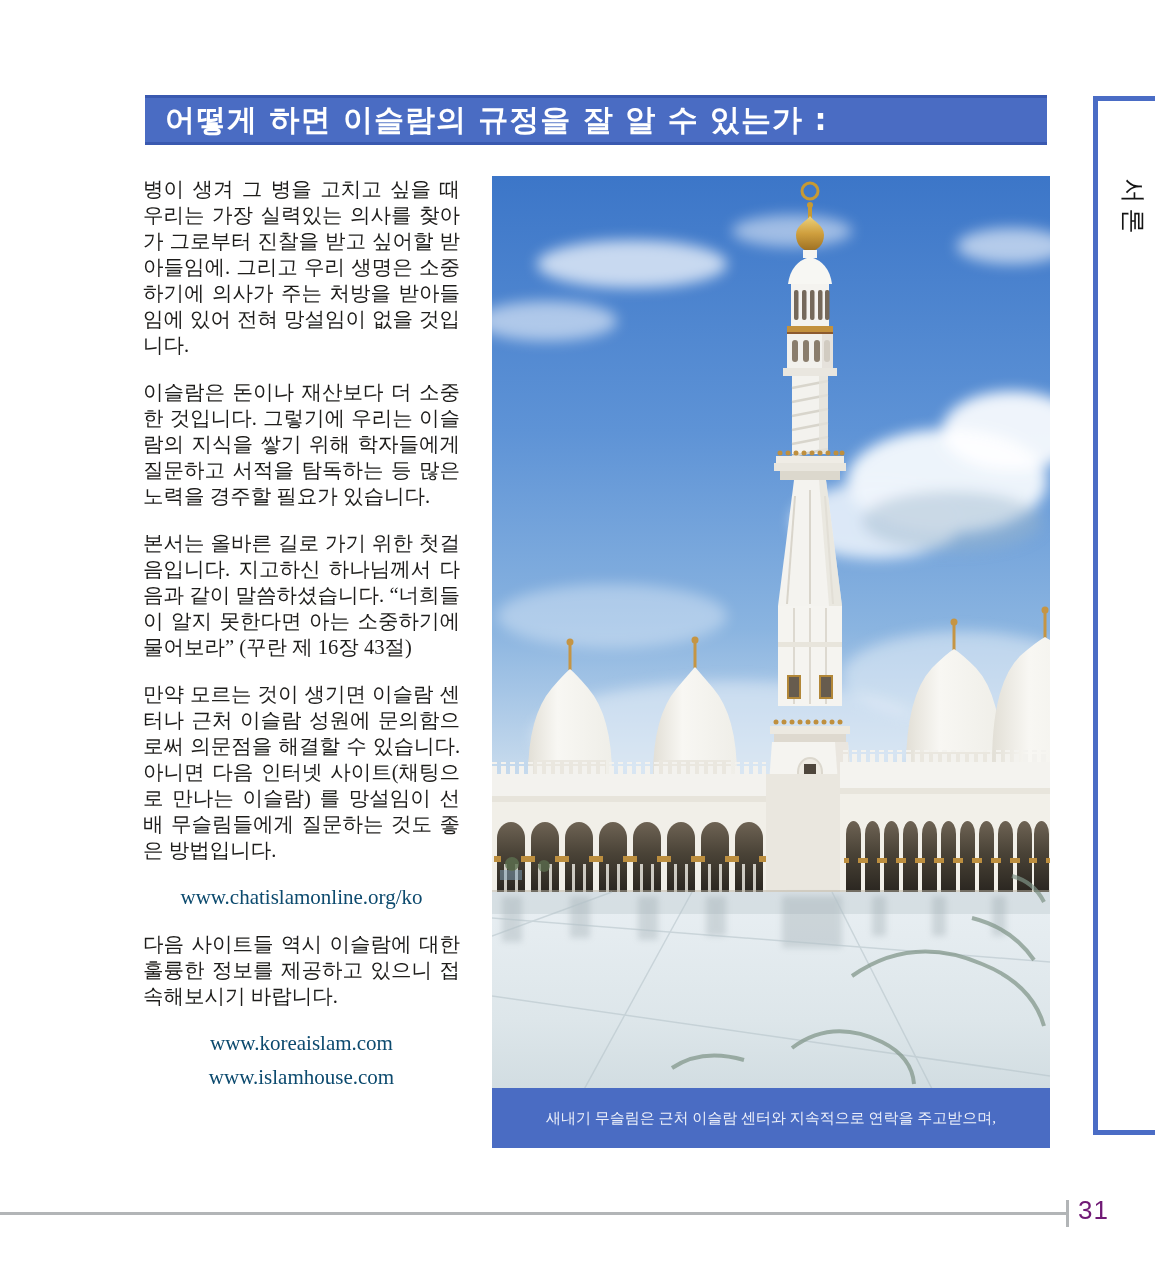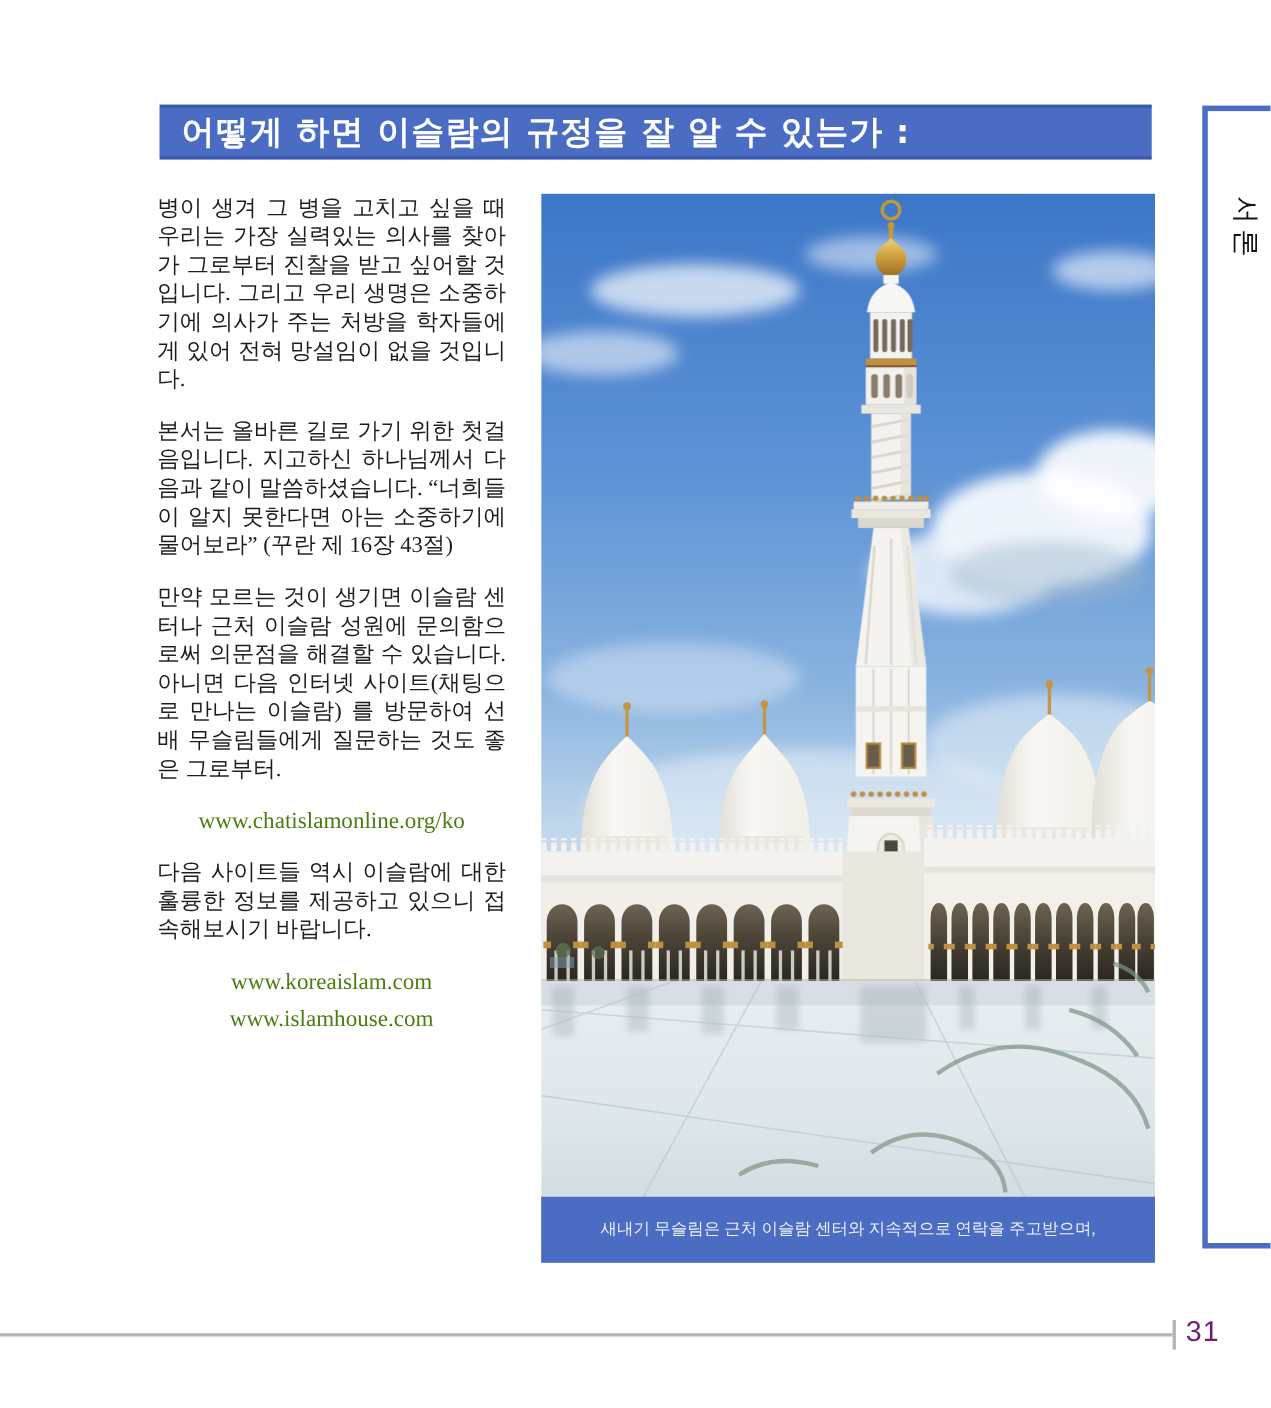--- a/index.html
+++ b/index.html
@@ -21,21 +21,21 @@
     font-size:30px;padding-left:20px;letter-spacing:1px;white-space:nowrap;
   }
 
   
   .column{
     position:absolute;left:143px;top:176px;width:317px;
     color:#1e1d1b;font-size:20.5px;line-height:26px;text-align:justify;
   }
   .column p{margin:0 0 21px 0;}
   .link-line{
-    display:block;text-align:center;color:#4d7c0f;
+    display:block;text-align:center;color:#0c4a6e;
     font-size:21px;line-height:26px;margin:0 0 21px 0;text-decoration:none;
   }
   .link-line.tight{margin-bottom:8px;}
 
   
   .photo{position:absolute;left:492px;top:176px;width:558px;height:972px;}
   .photo svg{display:block;}
   .photo-caption{
     position:absolute;left:0;bottom:0;width:558px;height:60px;
     background:#4a6cc3;display:flex;flex-direction:column;justify-content:center;
@@ -66,23 +66,24 @@
 </head>
 <body>
 
 <div class="page">
 
   <div class="banner">
     <div class="banner-title">어떻게 하면 이슬람의 규정을 잘 알 수 있는가 :</div>
   </div>
 
   <div class="column">
-    <p>병이 생겨 그 병을 고치고 싶을 때 우리는 가장 실력있는 의사를 찾아가 그로부터 진찰을 받고 싶어할 것입니다. 그리고 우리 생명은 소중하기에 의사가 주는 처방을 학자들에게 있어 전혀 망설임이 없을 것입니다.</p>
+    <p>병이 생겨 그 병을 고치고 싶을 때 우리는 가장 실력있는 의사를 찾아가 그로부터 진찰을 받고 싶어할 받아들임에. 그리고 우리 생명은 소중하기에 의사가 주는 처방을 받아들임에 있어 전혀 망설임이 없을 것입니다.</p>
+    <p>이슬람은 돈이나 재산보다 더 소중한 것입니다. 그렇기에 우리는 이슬람의 지식을 쌓기 위해 학자들에게 질문하고 서적을 탐독하는 등 많은 노력을 경주할 필요가 있습니다.</p>
     <p>본서는 올바른 길로 가기 위한 첫걸음입니다. 지고하신 하나님께서 다음과 같이 말씀하셨습니다. “너희들이 알지 못한다면 아는 소중하기에 물어보라” (꾸란 제 16장 43절)</p>
-    <p>만약 모르는 것이 생기면 이슬람 센터나 근처 이슬람 성원에 문의함으로써 의문점을 해결할 수 있습니다. 아니면 다음 인터넷 사이트(채팅으로 만나는 이슬람) 를 방문하여 선배 무슬림들에게 질문하는 것도 좋은 그로부터.</p>
+    <p>만약 모르는 것이 생기면 이슬람 센터나 근처 이슬람 성원에 문의함으로써 의문점을 해결할 수 있습니다. 아니면 다음 인터넷 사이트(채팅으로 만나는 이슬람) 를 망설임이 선배 무슬림들에게 질문하는 것도 좋은 방법입니다.</p>
     <a class="link-line" href="#">www.chatislamonline.org/ko</a>
     <p>다음 사이트들 역시 이슬람에 대한 훌륭한 정보를 제공하고 있으니 접속해보시기 바랍니다.</p>
     <a class="link-line tight" href="#">www.koreaislam.com</a>
     <a class="link-line" href="#">www.islamhouse.com</a>
   </div>
 
   <div class="photo">
     <svg width="558" height="972" viewBox="0 0 558 972">
       <defs>
         <linearGradient id="sky" x1="0" y1="0" x2="0" y2="1">

